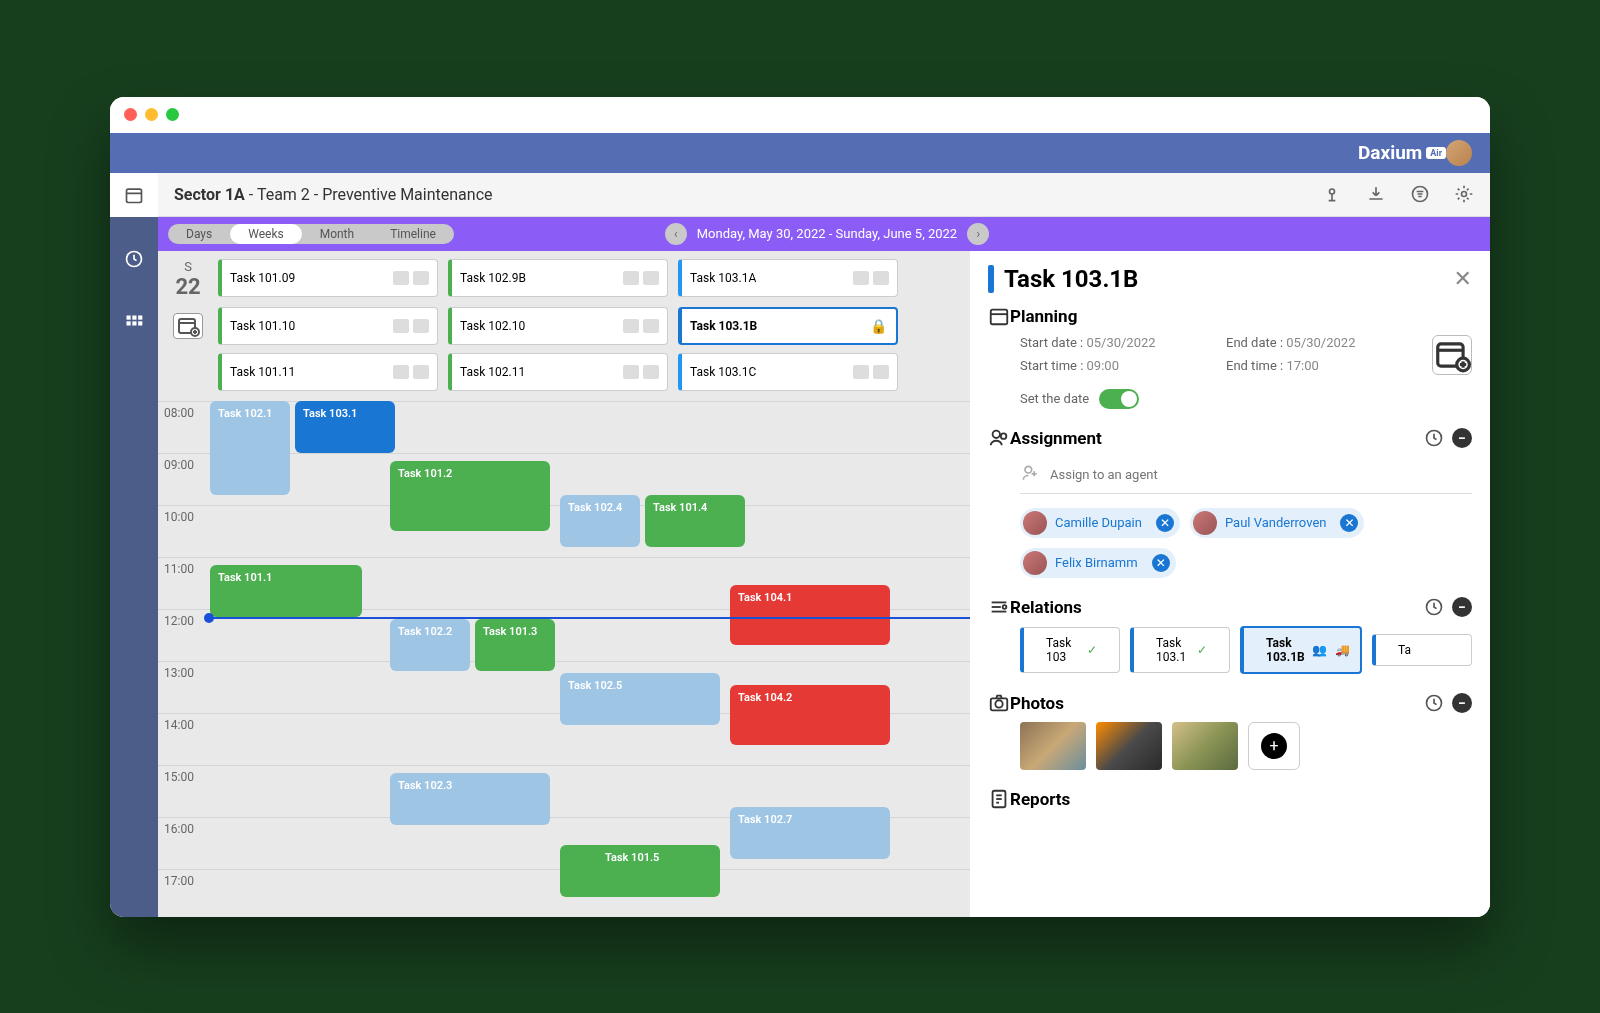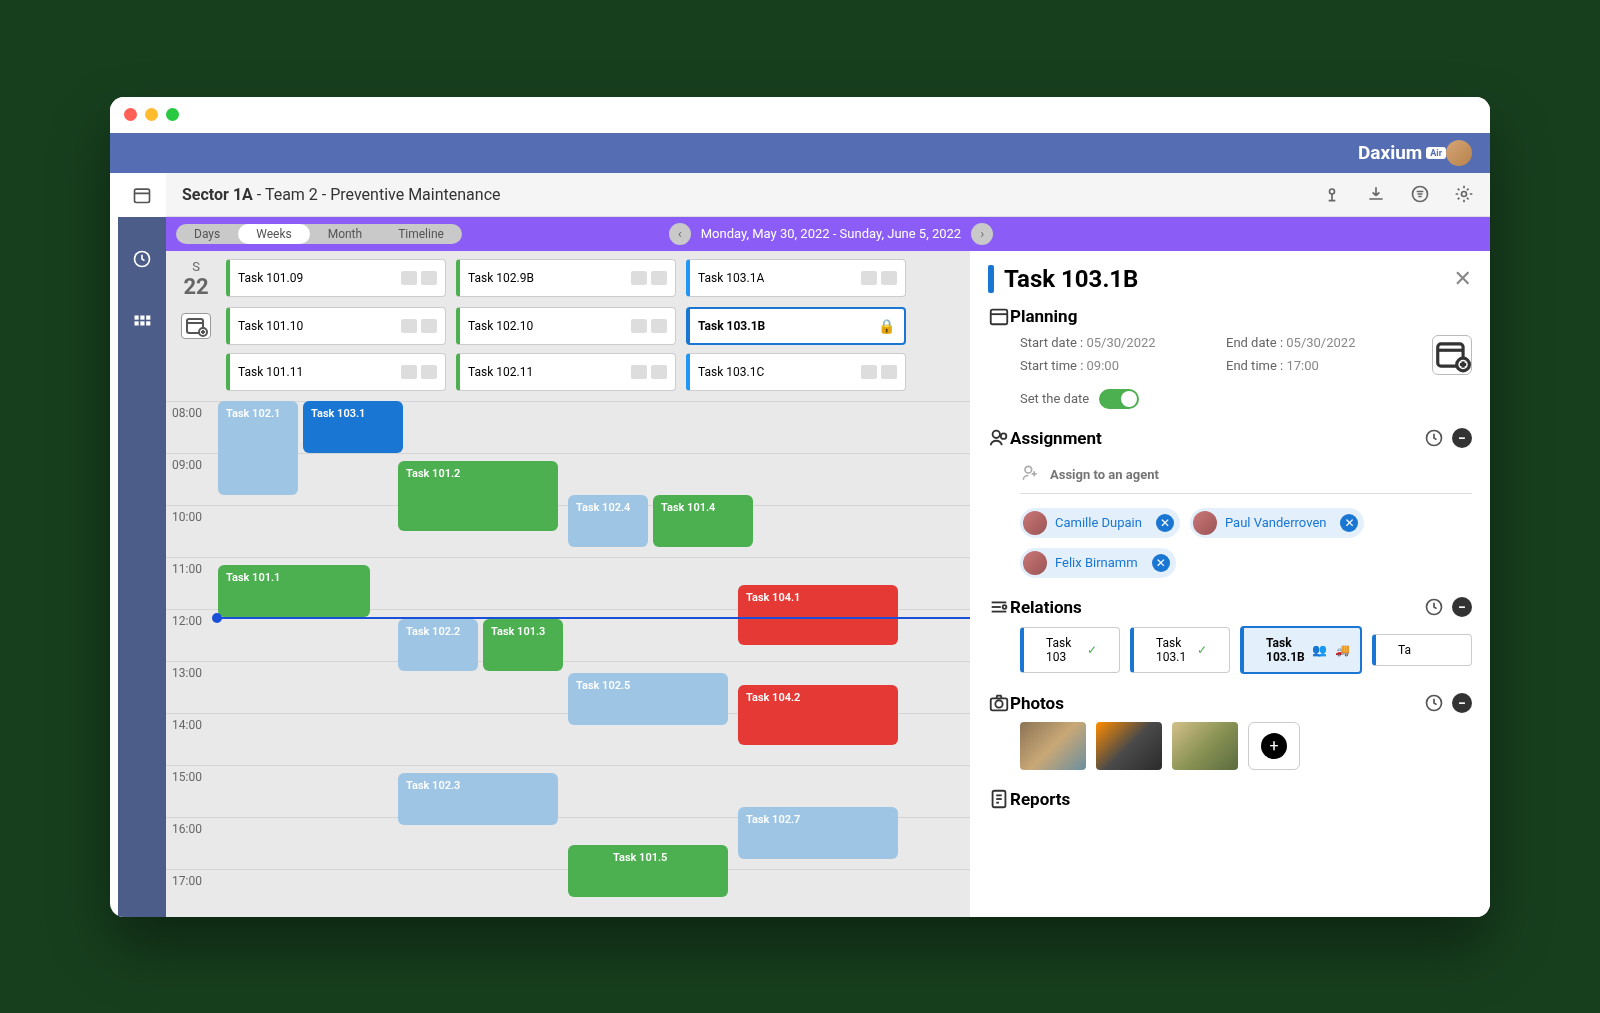--- a/index.html
+++ b/index.html
@@ -5,21 +5,21 @@
 * { margin: 0; padding: 0; box-sizing: border-box; font-family: -apple-system, BlinkMacSystemFont, "Segoe UI", Roboto, sans-serif; }
 body { background: #173F1E; display: flex; align-items: center; justify-content: center; min-height: 100vh; padding: 30px; }
 .window { width: 1380px; height: 820px; background: #fff; border-radius: 14px; box-shadow: 0 30px 60px rgba(0,0,0,.4); overflow: hidden; display: flex; flex-direction: column; position: relative; }
 .titlebar { height: 36px; display: flex; align-items: center; padding: 0 14px; gap: 8px; background: #fff; }
 .dot { width: 13px; height: 13px; border-radius: 50%; }
 .dot.r { background: #FF5F57; } .dot.y { background: #FEBC2E; } .dot.g { background: #28C840; }
 .topbar { height: 40px; background: #556DB3; display: flex; align-items: center; padding: 0 18px; color: #fff; justify-content: flex-end; }
 .brand { font-weight: 700; font-size: 19px; display: flex; align-items: center; gap: 4px; }
 .brand sup { background: #fff; color: #556DB3; font-size: 9px; padding: 1px 4px; border-radius: 3px; font-weight: 700; }
 .avatar-top { width: 26px; height: 26px; border-radius: 50%; background: linear-gradient(135deg,#d4a574,#b8834e); }
-.body { flex: 1; display: flex; overflow: hidden; margin-left: 8px; }
+.body { flex: 1; display: flex; overflow: hidden; }
 .leftnav { width: 48px; background: #4D5D8A; display: flex; flex-direction: column; align-items: center; padding-top: 0; gap: 20px; color: #fff; }
 .leftnav .nav-item { width: 48px; height: 44px; display: flex; align-items: center; justify-content: center; cursor: pointer; }
 .leftnav .nav-item.active { background: #fff; color: #555; }
 .nav-icon { width: 20px; height: 20px; }
 .main { flex: 1; display: flex; flex-direction: column; background: #E9E9E9; overflow: hidden; }
 .breadcrumb-bar { height: 44px; background: #F5F5F5; display: flex; align-items: center; padding: 0 16px; justify-content: space-between; border-bottom: 1px solid #ddd; }
 .breadcrumb { font-size: 16px; color: #333; }
 .breadcrumb strong { font-weight: 700; }
 .bc-icons { display: flex; gap: 24px; color: #666; }
 .bc-icons span { cursor: pointer; }
@@ -65,21 +65,21 @@
 .plan-grid { display: grid; grid-template-columns: 1fr 1fr auto; gap: 6px 20px; font-size: 13px; color: #666; margin-left: 32px; align-items: start; }
 .plan-grid .val { color: #888; }
 .cal-box { width: 40px; height: 40px; border: 1px solid #bbb; border-radius: 6px; display: flex; align-items: center; justify-content: center; cursor: pointer; grid-row: span 2; }
 .toggle-row { display: flex; align-items: center; gap: 10px; margin-left: 32px; margin-top: 14px; font-size: 13px; color: #666; }
 .toggle { width: 40px; height: 20px; background: #4CAF50; border-radius: 10px; position: relative; cursor: pointer; }
 .toggle::after { content: ''; position: absolute; right: 2px; top: 2px; width: 16px; height: 16px; background: #fff; border-radius: 50%; }
 .sec-actions { display: flex; gap: 8px; align-items: center; }
 .act-btn { width: 20px; height: 20px; border-radius: 50%; display: flex; align-items: center; justify-content: center; cursor: pointer; font-size: 14px; }
 .act-btn.minus { background: #333; color: #fff; }
 .assign-input { margin-left: 32px; border-bottom: 1px solid #ddd; padding: 6px 0; display: flex; align-items: center; gap: 10px; margin-bottom: 14px; }
-.assign-input input { border: none; outline: none; font-size: 13px; flex: 1; color: #6d28d9; font-weight: bold; }
+.assign-input input { border: none; outline: none; font-size: 13px; flex: 1; color: #6d28d9; }
 .agents { display: flex; flex-wrap: wrap; gap: 10px; margin-left: 32px; }
 .agent-chip { display: flex; align-items: center; gap: 8px; background: #E3F0FB; border-radius: 16px; padding: 3px 6px 3px 3px; font-size: 13px; }
 .agent-chip .av { width: 24px; height: 24px; border-radius: 50%; background: linear-gradient(135deg,#c77,#955); }
 .agent-chip .nm { color: #1976D2; }
 .agent-chip .rm { width: 18px; height: 18px; border-radius: 50%; background: #1976D2; color: #fff; font-size: 12px; display: flex; align-items: center; justify-content: center; cursor: pointer; margin-left: 6px; }
 .relations { display: flex; gap: 10px; margin-left: 32px; align-items: center; }
 .rel-card { border: 1px solid #ccc; border-left: 4px solid #1976D2; border-radius: 4px; padding: 8px 22px; font-size: 12px; display: flex; align-items: center; gap: 8px; min-width: 100px; cursor: pointer; }
 .rel-card.active { background: #E3F0FB; border: 2px solid #1976D2; border-left: 4px solid #1976D2; font-weight: 700; }
 .rel-check { color: #4CAF50; }
 .photos { display: flex; gap: 10px; margin-left: 32px; }

